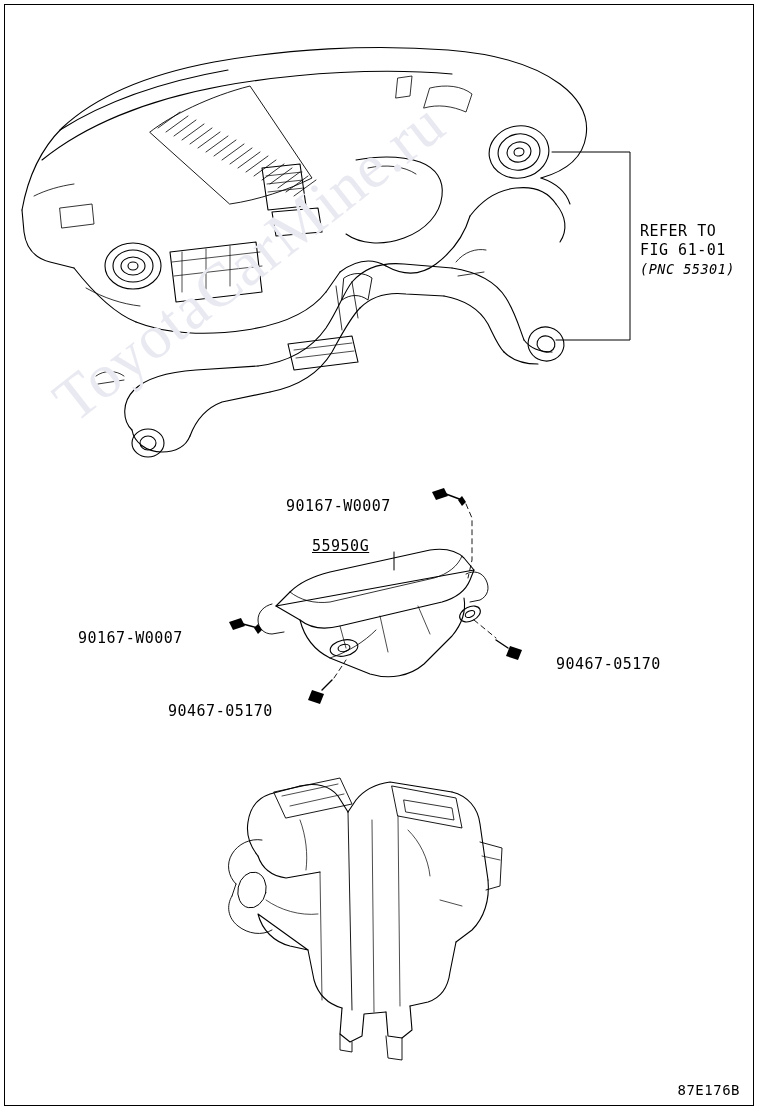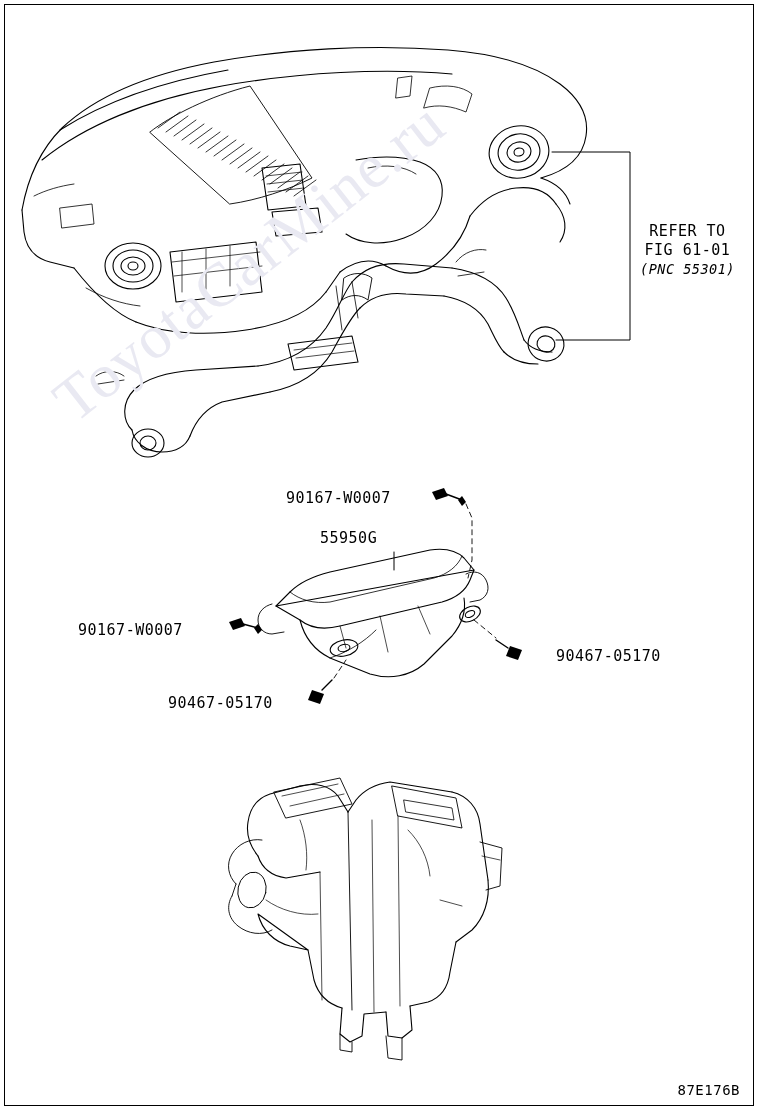--- a/index.html
+++ b/index.html
@@ -46,33 +46,33 @@
     width: 760px;
     height: 1112px;
   }
   .label {
     position: absolute;
     font-family: "DejaVu Sans Mono", monospace;
     font-size: 15px;
     color: #000;
     white-space: nowrap;
     letter-spacing: 0.5px;
+    margin-top: 8px;
   }
   .refer-block {
     position: absolute;
     left: 640px;
     top: 222px;
     line-height: 19px;
   }
   .refer-block div {
     font-family: "DejaVu Sans Mono", monospace;
     font-size: 15px;
     letter-spacing: 0.5px;
     white-space: nowrap;
-    text-align: center;
   }
   .refer-block div.pnc {
     font-size: 13.5px;
     font-style: italic;
   }
   .figcode {
     position: absolute;
     right: 20px;
     bottom: 14px;
     font-family: "DejaVu Sans Mono", monospace;
@@ -268,20 +268,20 @@
 
   <div class="watermark">ToyotaCarMine.ru</div>
 
   <div class="refer-block">
     <div>REFER TO</div>
     <div>FIG 61-01</div>
     <div class="pnc">(PNC 55301)</div>
   </div>
 
   <div class="label" style="left:286px; top:489px;">90167-W0007</div>
-  <div class="label" style="left:320px; top:529px;">55950G</div>
+  <div class="label" style="left:312px; top:529px;text-decoration:underline;">55950G</div>
   <div class="label" style="left:78px; top:621px;">90167-W0007</div>
   <div class="label" style="left:556px; top:647px;">90467-05170</div>
   <div class="label" style="left:168px; top:694px;">90467-05170</div>
 
   <div class="figcode">87E176B</div>
 
 </div>
 
 </body></html>

